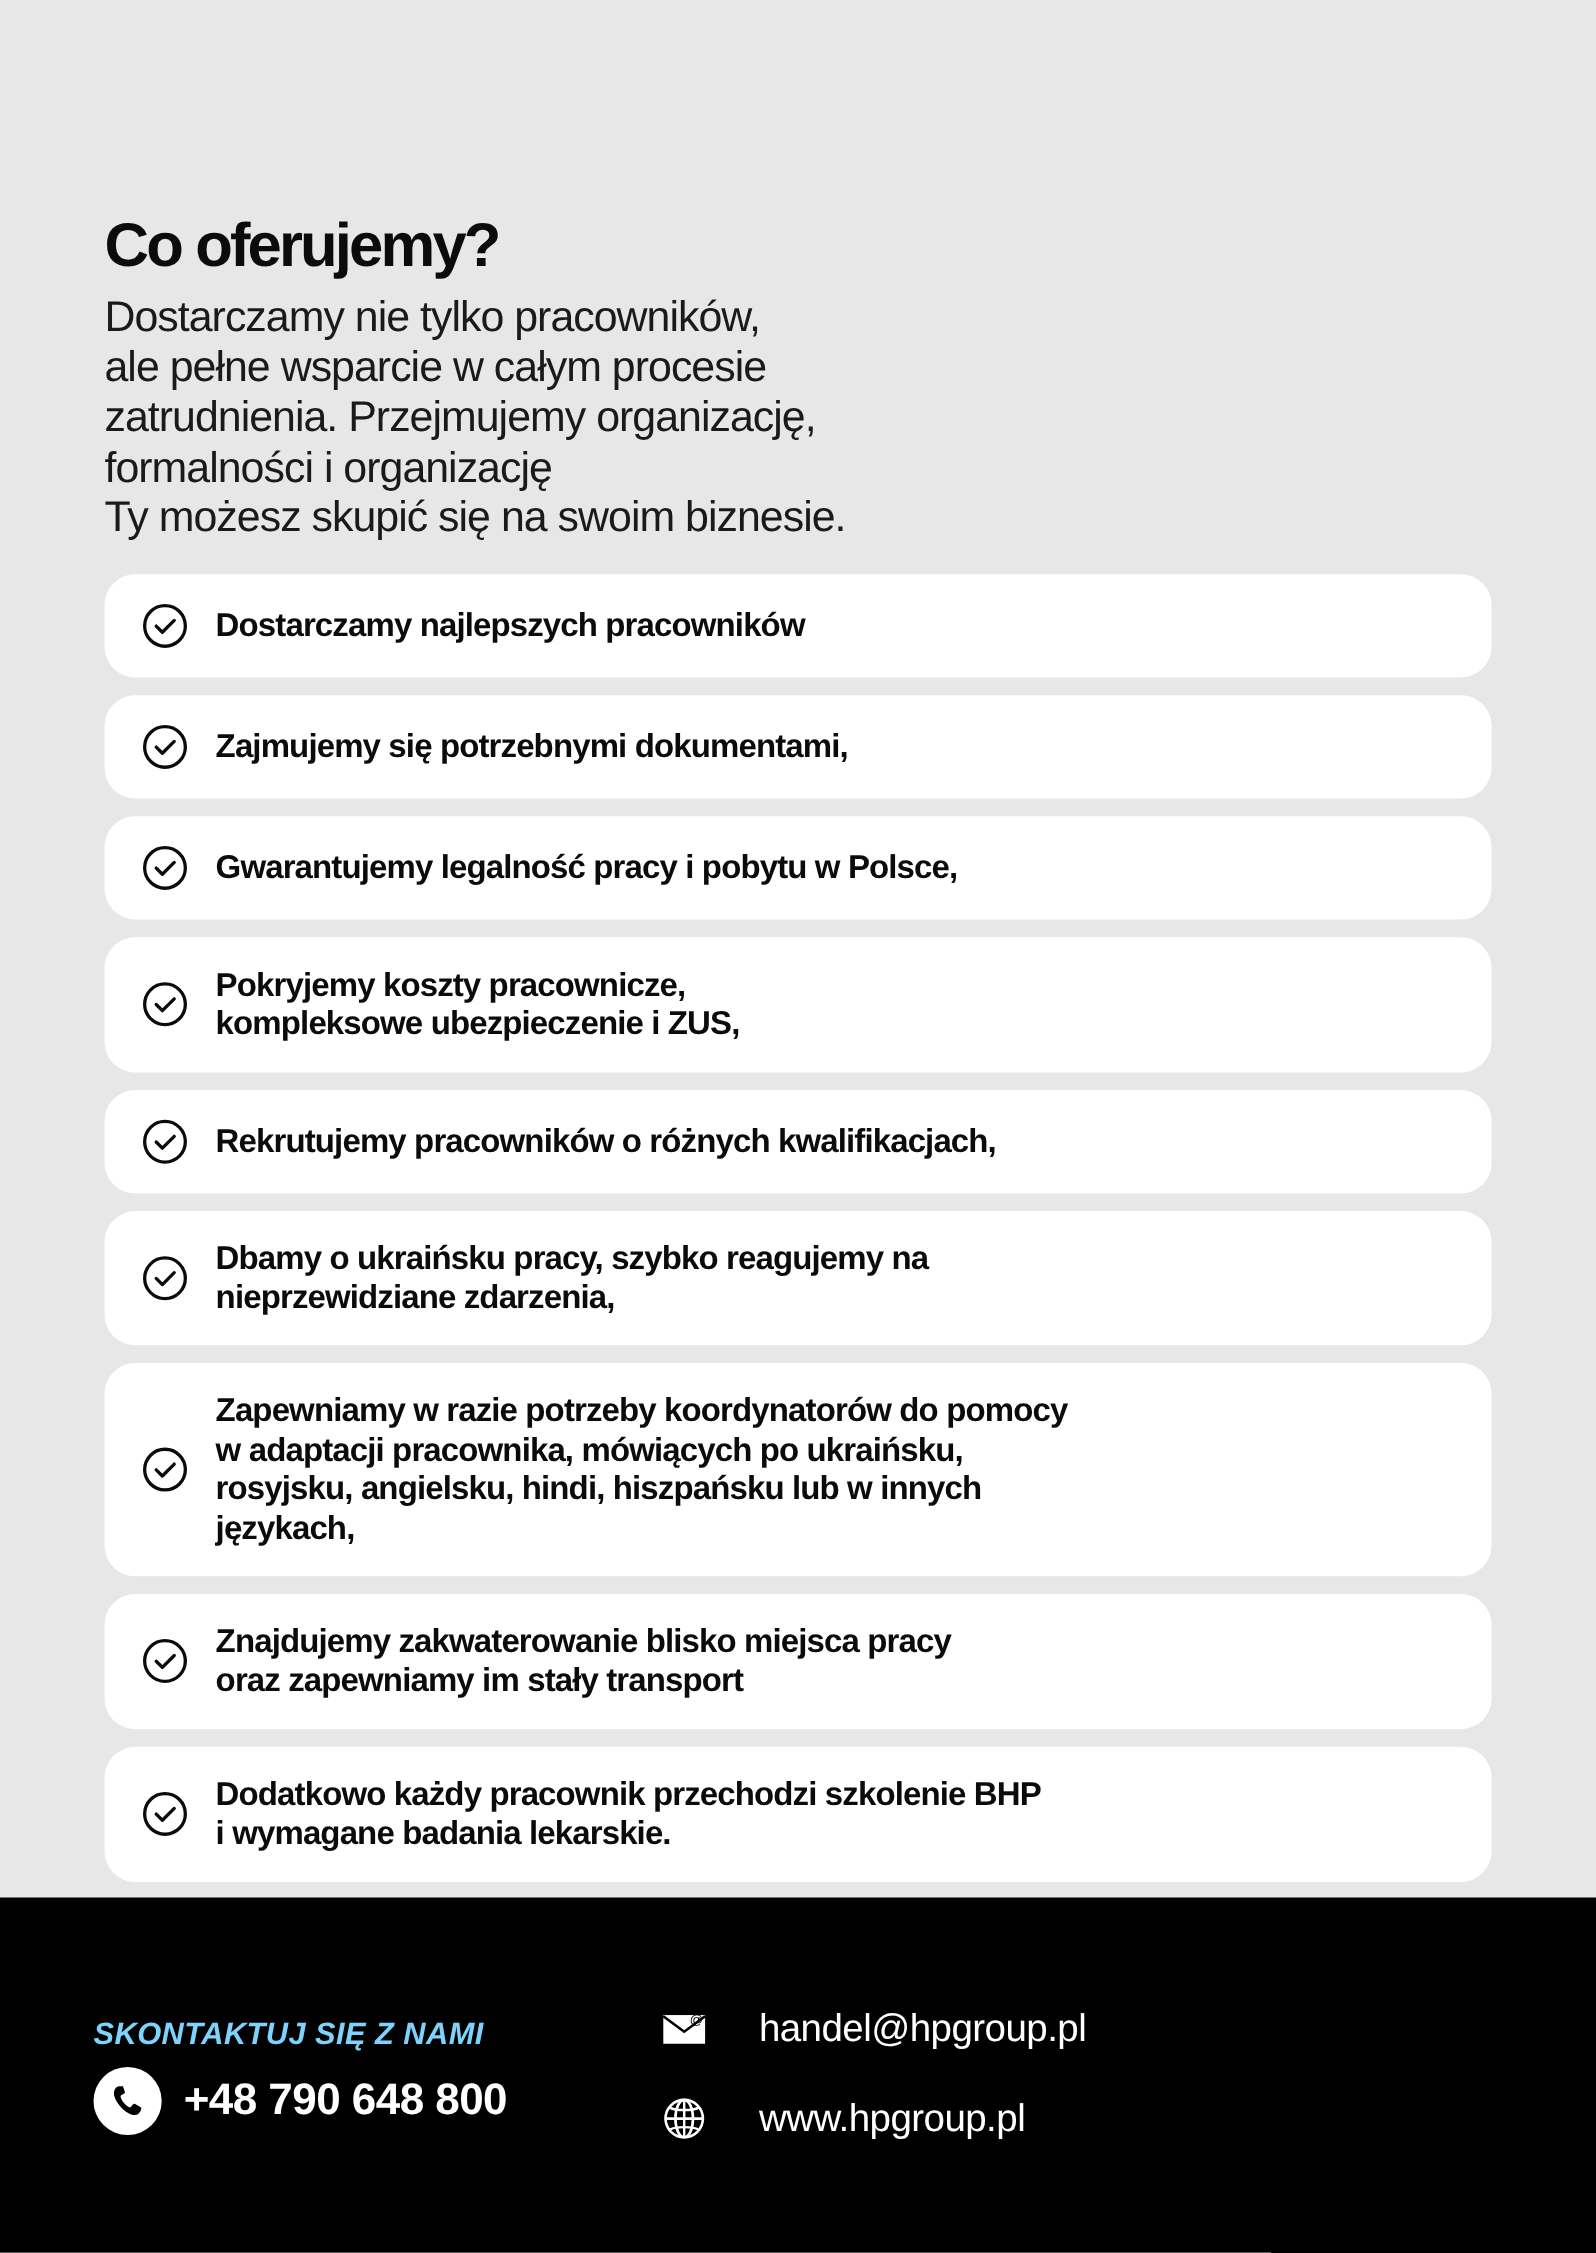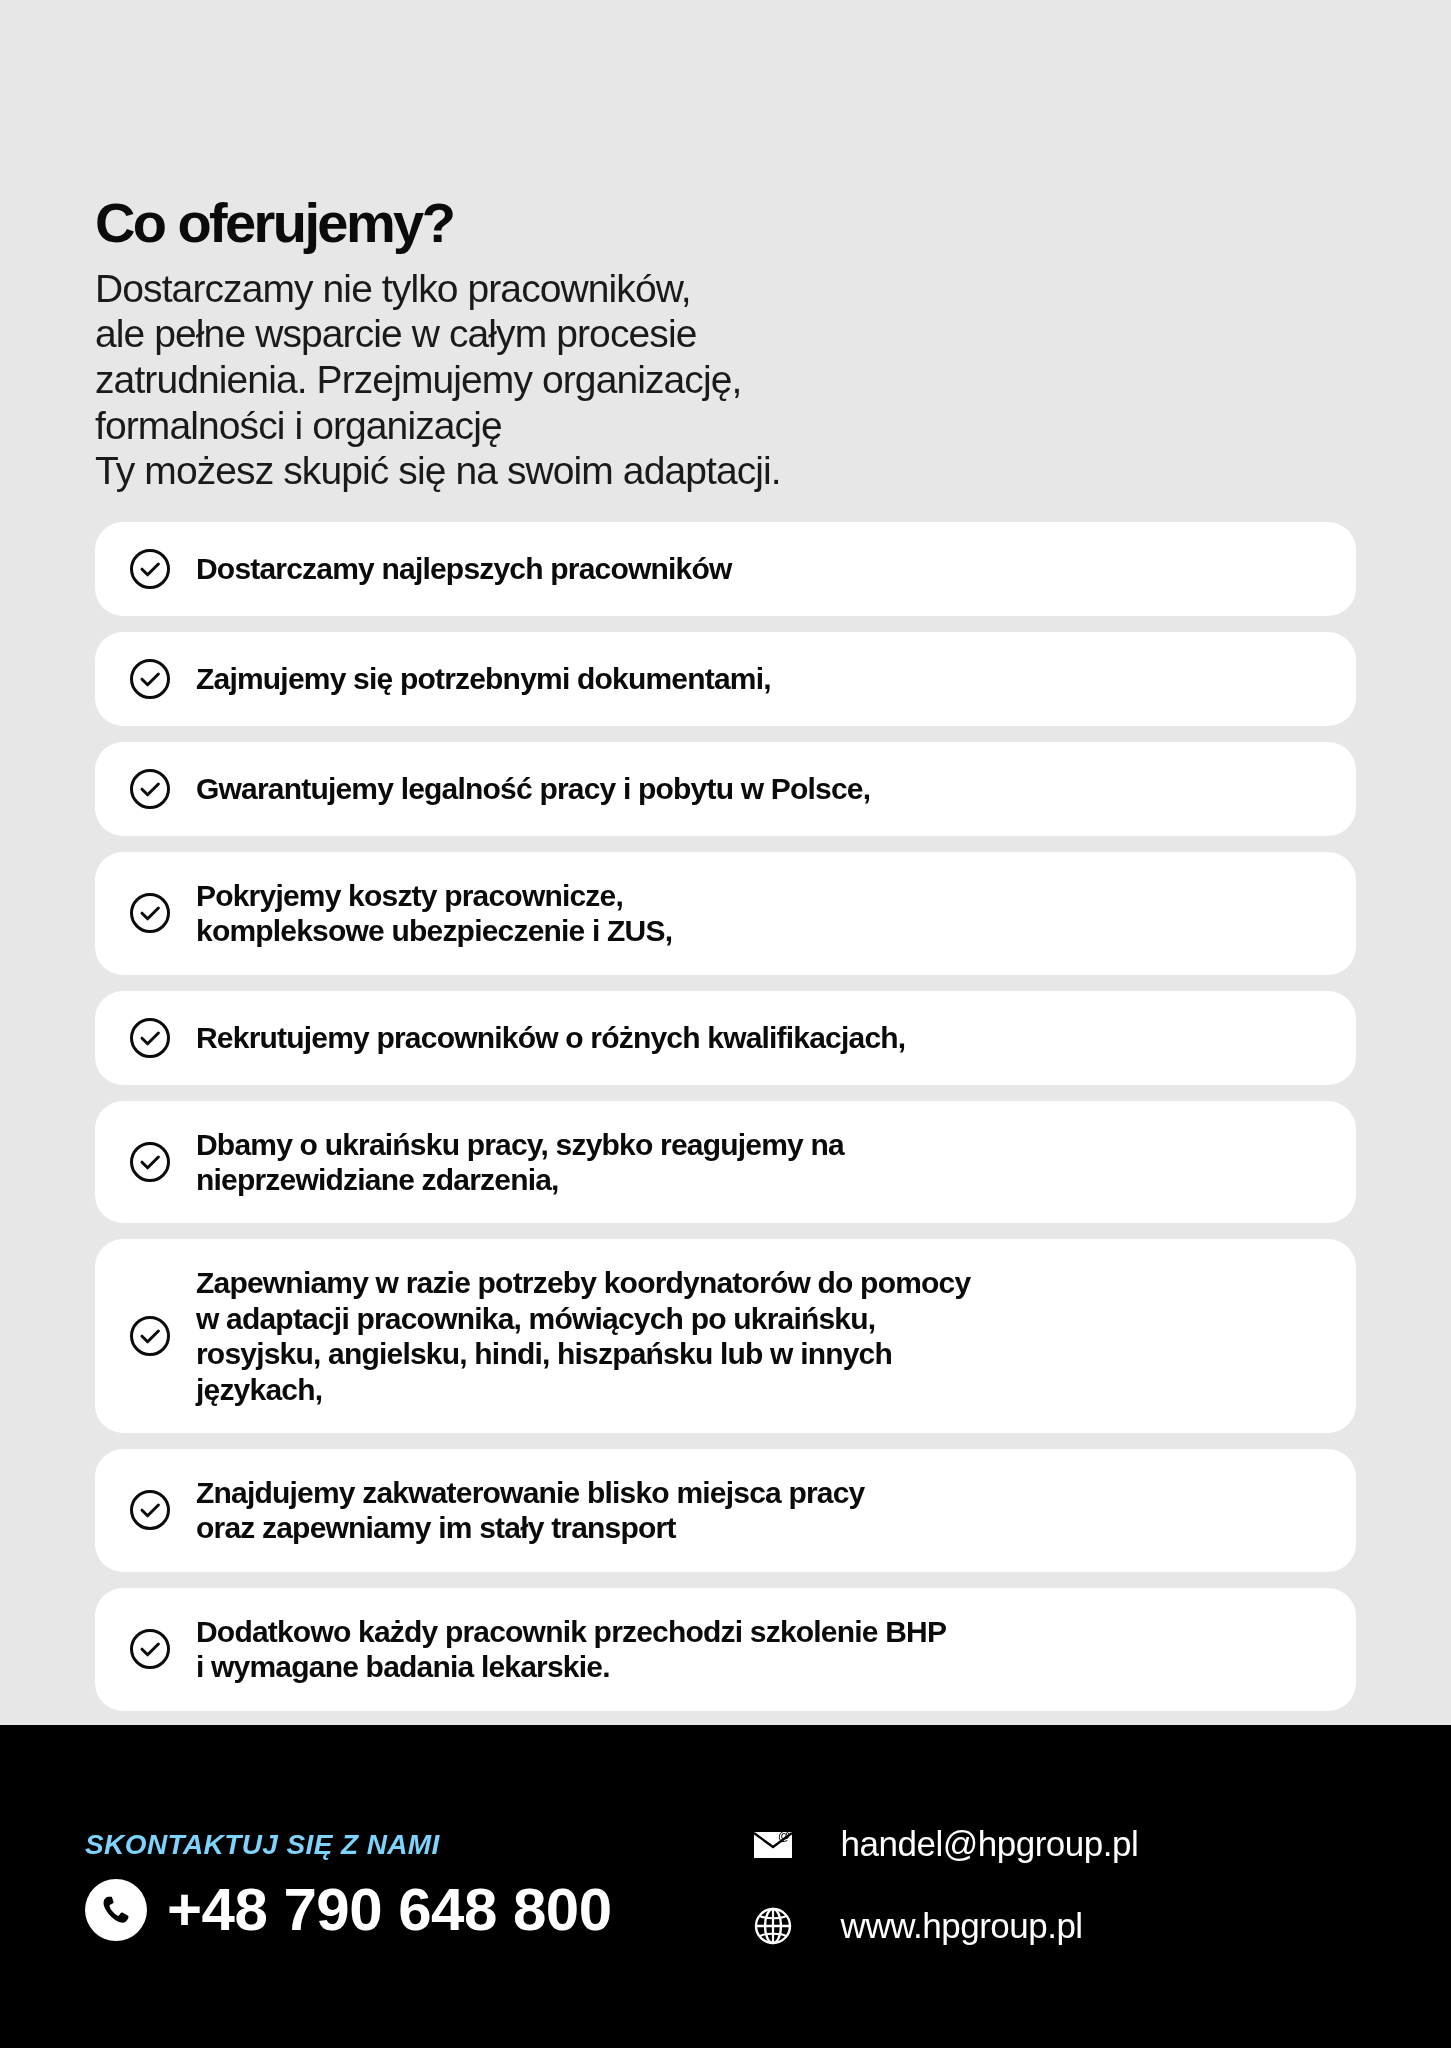--- a/index.html
+++ b/index.html
@@ -130,21 +130,21 @@
     background:#ffffff;
     display:flex;
     align-items:center;
     justify-content:center;
     flex:0 0 auto;
   }
   .phone-badge svg { width:34px; height:34px; display:block; }
 
   .phone-number {
     color:#ffffff;
-    font-size:60px;
+    font-size:40px;
     font-weight:700;
     letter-spacing:-0.5px;
     white-space:nowrap;
   }
 
   .footer-right {
     display:flex;
     flex-direction:column;
     justify-content:center;
     gap:36px;
@@ -183,21 +183,21 @@
 
   <div class="content">
 
     <h1 class="page-title">Co oferujemy?</h1>
 
     <div class="intro">
       <span>Dostarczamy nie tylko pracowników,</span>
       <span>ale pełne wsparcie w całym procesie</span>
       <span>zatrudnienia. Przejmujemy organizację,</span>
       <span>formalności i organizację</span>
-      <span>Ty możesz skupić się na swoim adaptacji.</span>
+      <span>Ty możesz skupić się na swoim biznesie.</span>
     </div>
 
     <ul class="benefits">
 
       <li class="benefit">
         <span class="check-icon">
           <svg viewBox="0 0 42 42" fill="none" xmlns="http://www.w3.org/2000/svg">
             <circle cx="21" cy="21" r="18.5" stroke="#0b0b0b" stroke-width="3"></circle>
             <path d="M13 21.2 L18.6 26.8 L29.4 16" stroke="#0b0b0b" stroke-width="3" stroke-linecap="round" stroke-linejoin="round"></path>
           </svg>

